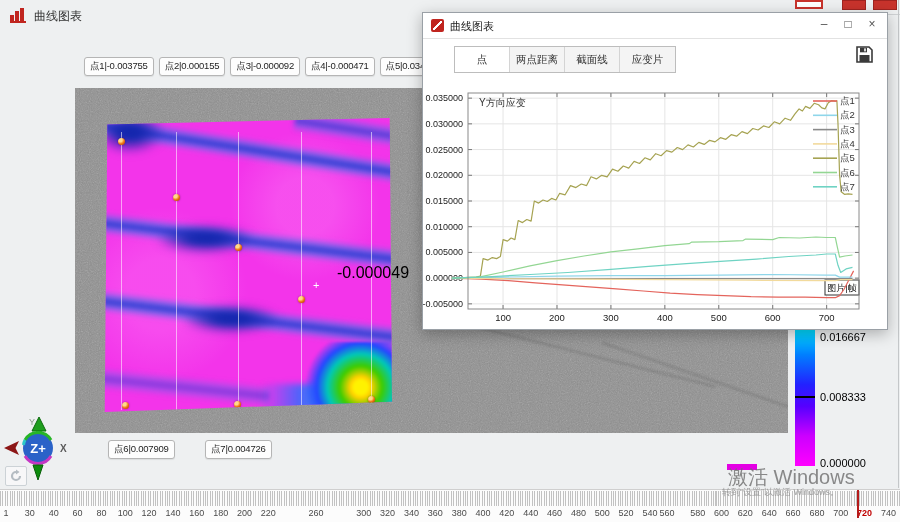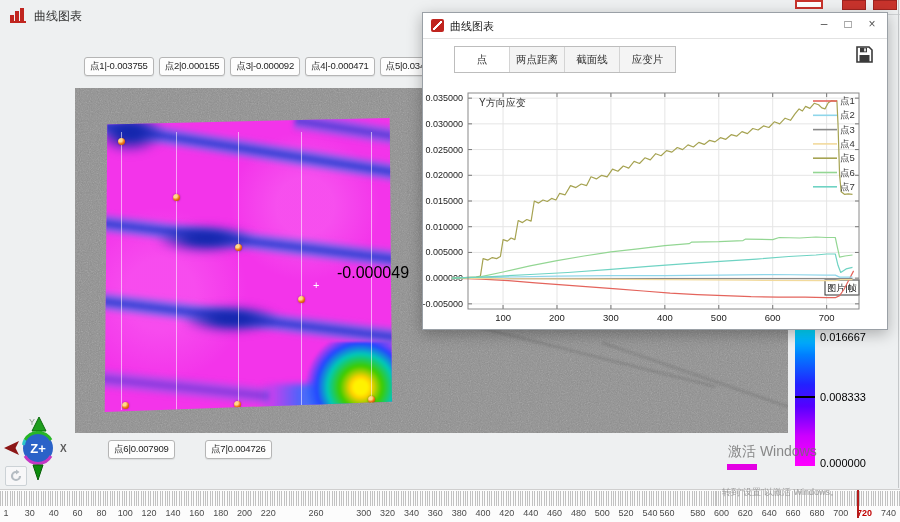--- a/index.html
+++ b/index.html
@@ -75,21 +75,21 @@
   .cb-label { left:820px; font-size:11px; color:#000; }
   .cb-l0 { top:331px; } .cb-l1 { top:391px; } .cb-l2 { top:457px; }
   .magenta-frag { left:727px; top:464px; width:30px; height:6px; background:#e400e4; }
 
   
   .gizmo { left:2px; top:414px; }
   .rotate-box { left:5px; top:466px; width:22px; height:20px; border:1px solid #ccd2d6; border-radius:2px;
       background:rgba(250,250,250,0.75); display:flex; align-items:center; justify-content:center; }
 
   
-  .wm1 { left:728px; top:443px; font-size:14px; color:rgba(110,110,110,0.8); }
+  .wm1 { left:728px; top:464px; font-size:20px; color:rgba(110,110,110,0.8); }
   .wm2 { left:722px; top:486px; font-size:9px; color:rgba(150,150,150,0.9); z-index:30; }
 
   
   .ruler { left:0; top:489px; width:900px; height:33px; background:#fcfcfc; border-top:1px solid #cfcfcf; }
   .ruler-ticks { position:absolute; left:0; top:1px; width:900px; height:15px;
       background:repeating-linear-gradient(90deg, #c2c2c2 0px, #c2c2c2 1px, transparent 1px, transparent 2.385px); }
   .ruler-label { position:absolute; top:18px; transform:translateX(-50%); font-size:9px; color:#4a4a4a; }
   .ruler-label.cursor { color:#c00000; font-weight:bold; }
   .ruler-cursor { position:absolute; left:857px; top:0px; width:2px; height:28px; background:#b51a1a; }
 

